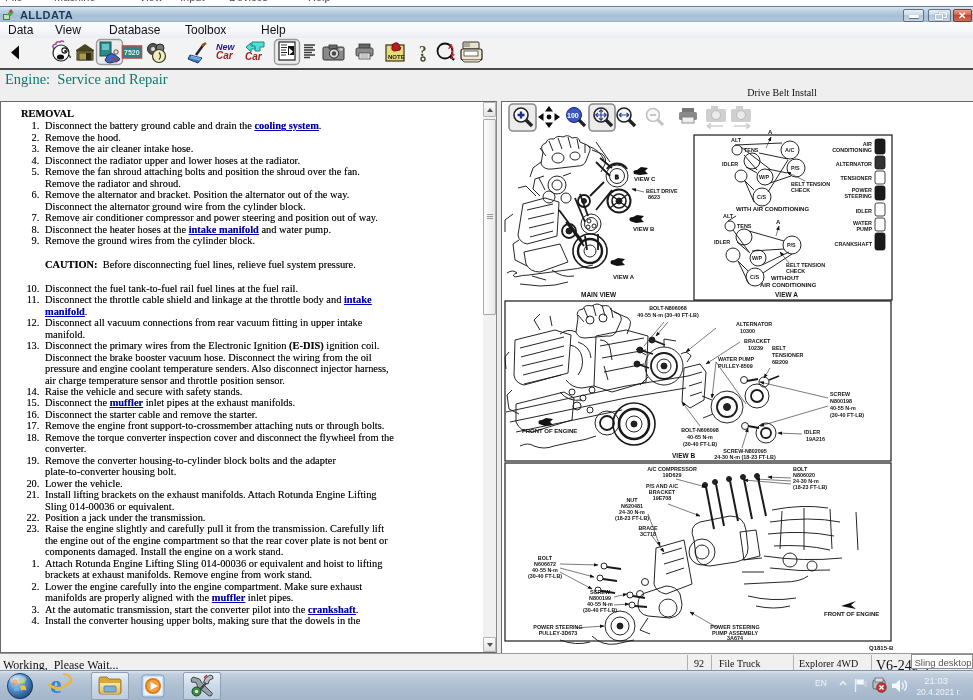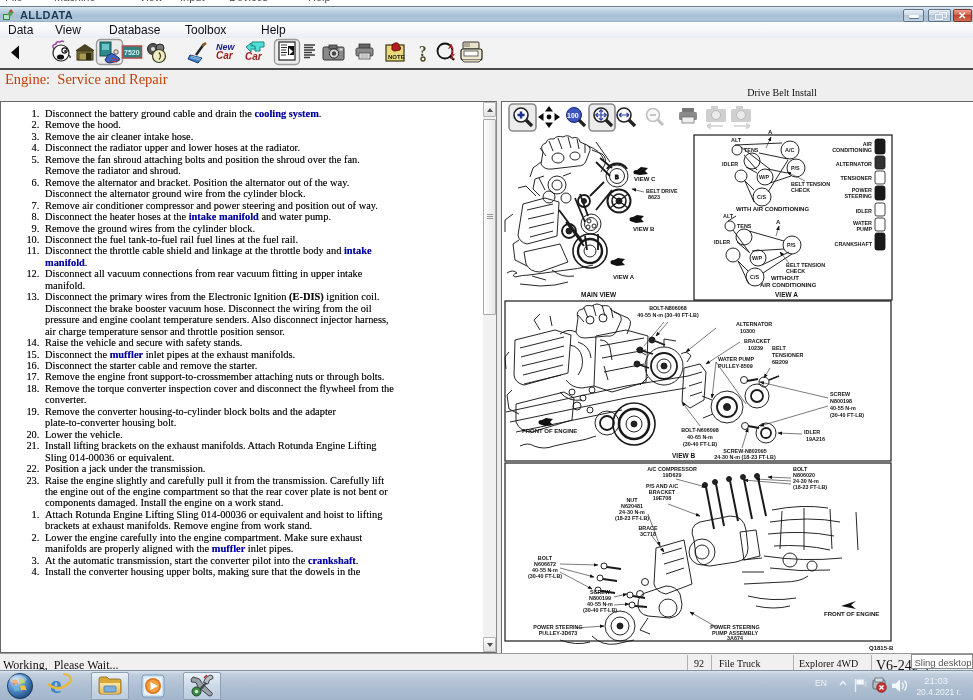--- a/index.html
+++ b/index.html
@@ -17,33 +17,33 @@
     background:linear-gradient(180deg,#e8eef5 0%,#ccd9e6 45%,#b4c6d8 50%,#c6d5e4 100%);}
   .winbtn .gl{position:absolute;color:#2e465c;font-weight:bold;}
   #btnclose{background:linear-gradient(180deg,#e8a290 0%,#d4604a 45%,#c04530 50%,#cf6d55 100%);border-color:#7a3a2c;}
   
   #menubar{left:0;top:22px;width:973px;height:16px;
     background:linear-gradient(180deg,#fdfdfe 0%,#f4f6f9 60%,#e9edf2 100%);}
   #menubar span{position:absolute;top:1px;font:12px "Liberation Sans",sans-serif;color:#10101c;}
   
   #toolbar{left:0;top:38px;width:973px;height:30px;background:#f3f3f3;border-bottom:2px solid #4a4a4a;box-sizing:content-box;}
   
-  #h1{left:5px;top:71px;font:14.5px "Liberation Serif",serif;color:#c2410c;}
+  #h1{left:5px;top:71px;font:14.5px "Liberation Serif",serif;color:#0f766e;}
   #h2{left:682px;top:87px;width:200px;text-align:center;font:10px "Liberation Serif",serif;color:#101010;}
   
   #leftpane{left:0;top:101px;width:497px;height:552px;background:#fff;border:1px solid #696969;box-sizing:border-box;border-right:1px solid #8a8a8a;}
   #rightpane{left:501px;top:101px;width:472px;height:552px;background:#fff;border-top:1px solid #696969;border-left:1px solid #696969;box-sizing:border-box;}
   #splitter{left:497px;top:101px;width:4px;height:552px;background:#ececec;}
   
   #doc{position:absolute;left:20px;top:6px;width:376px;font:10.4px/11.45px "Liberation Serif",serif;color:#0a0a0a;text-shadow:0 0 .4px rgba(10,10,10,.55);}
   .sect{font-weight:bold;margin:0 0 1px 0;}
   ol.lst{margin:0;padding:0 0 0 21px;}
   ol.lst li{margin:0;padding-left:3px;}
   .caut{margin:13px 0 12px 24px;}
-  #doc a{color:#0000b8;font-weight:bold;}
+  #doc a{color:#0000b8;font-weight:bold;text-decoration:underline;}
   
   #lsb{left:483px;top:102px;width:13px;height:550px;background:#f1f1f1;}
   .sbtn{position:absolute;left:0;width:13px;height:15px;background:linear-gradient(180deg,#fdfdfd,#e3e3e3);border:1px solid #b5b5b5;box-sizing:border-box;border-radius:1px;}
   #lthumb{position:absolute;left:0;top:17px;width:13px;height:196px;background:linear-gradient(90deg,#fdfdfd,#e8e8e8);border:1px solid #a8a8a8;box-sizing:border-box;border-radius:1px;}
   .arr{width:0;height:0;position:absolute;}
   
   #statusbar{left:0;top:653px;width:973px;height:17px;background:#f0f0f0;border-top:1px solid #9a9a9a;box-sizing:border-box;}
   #statusbar .st{position:absolute;top:3.5px;font:12px "Liberation Serif",serif;color:#101010;white-space:nowrap;}
   #statusbar .sf{position:absolute;top:4px;font:10px "Liberation Serif",serif;color:#101010;white-space:nowrap;}
   .stsep{position:absolute;top:1px;height:15px;width:1px;background:#b0b0b0;}
@@ -206,31 +206,33 @@
      <rect x="3" y="9" width="14" height="5" fill="#fff" stroke="#444" stroke-width=".8"></rect>
      <path d="M1 18 l2 2 h15 l2 -2" fill="#d8d2b8" stroke="#333" stroke-width=".8"></path>
    </g>
  </svg>
  <div class="abs" id="h1">Engine:&nbsp; Service and Repair</div>
  <div class="abs" id="h2">Drive Belt Install</div>
 
  <div class="abs" id="splitter"></div>
  <div class="abs" id="leftpane">
   <div id="doc">
+   <div class="sect">REMOVAL</div>
    <ol class="lst">
     <li>Disconnect the battery ground cable and drain the <a>cooling system</a>.</li>
     <li>Remove the hood.</li>
     <li>Remove the air cleaner intake hose.</li>
     <li>Disconnect the radiator upper and lower hoses at the radiator.</li>
     <li>Remove the fan shroud attaching bolts and position the shroud over the fan. Remove the radiator and shroud.</li>
     <li>Remove the alternator and bracket. Position the alternator out of the way. Disconnect the alternator ground wire from the cylinder block.</li>
     <li>Remove air conditioner compressor and power steering and position out of way.</li>
     <li>Disconnect the heater hoses at the <a>intake manifold</a> and water pump.</li>
     <li>Remove the ground wires from the cylinder block.</li>
    </ol>
+   <div class="caut"><b>CAUTION:</b>&nbsp; Before disconnecting fuel lines, relieve fuel system pressure.</div>
    <ol class="lst" start="10">
     <li>Disconnect the fuel tank-to-fuel rail fuel lines at the fuel rail.</li>
     <li>Disconnect the throttle cable shield and linkage at the throttle body and <a>intake manifold</a>.</li>
     <li>Disconnect all vacuum connections from rear vacuum fitting in upper intake manifold.</li>
     <li>Disconnect the primary wires from the Electronic Ignition <b>(E-DIS)</b> ignition coil. Disconnect the brake booster vacuum hose. Disconnect the wiring from the oil pressure and engine coolant temperature senders. Also disconnect injector harness, air charge temperature sensor and throttle position sensor.</li>
     <li>Raise the vehicle and secure with safety stands.</li>
     <li>Disconnect the <a>muffler</a> inlet pipes at the exhaust manifolds.</li>
     <li>Disconnect the starter cable and remove the starter.</li>
     <li>Remove the engine front support-to-crossmember attaching nuts or through bolts.</li>
     <li>Remove the torque converter inspection cover and disconnect the flywheel from the converter.</li>

